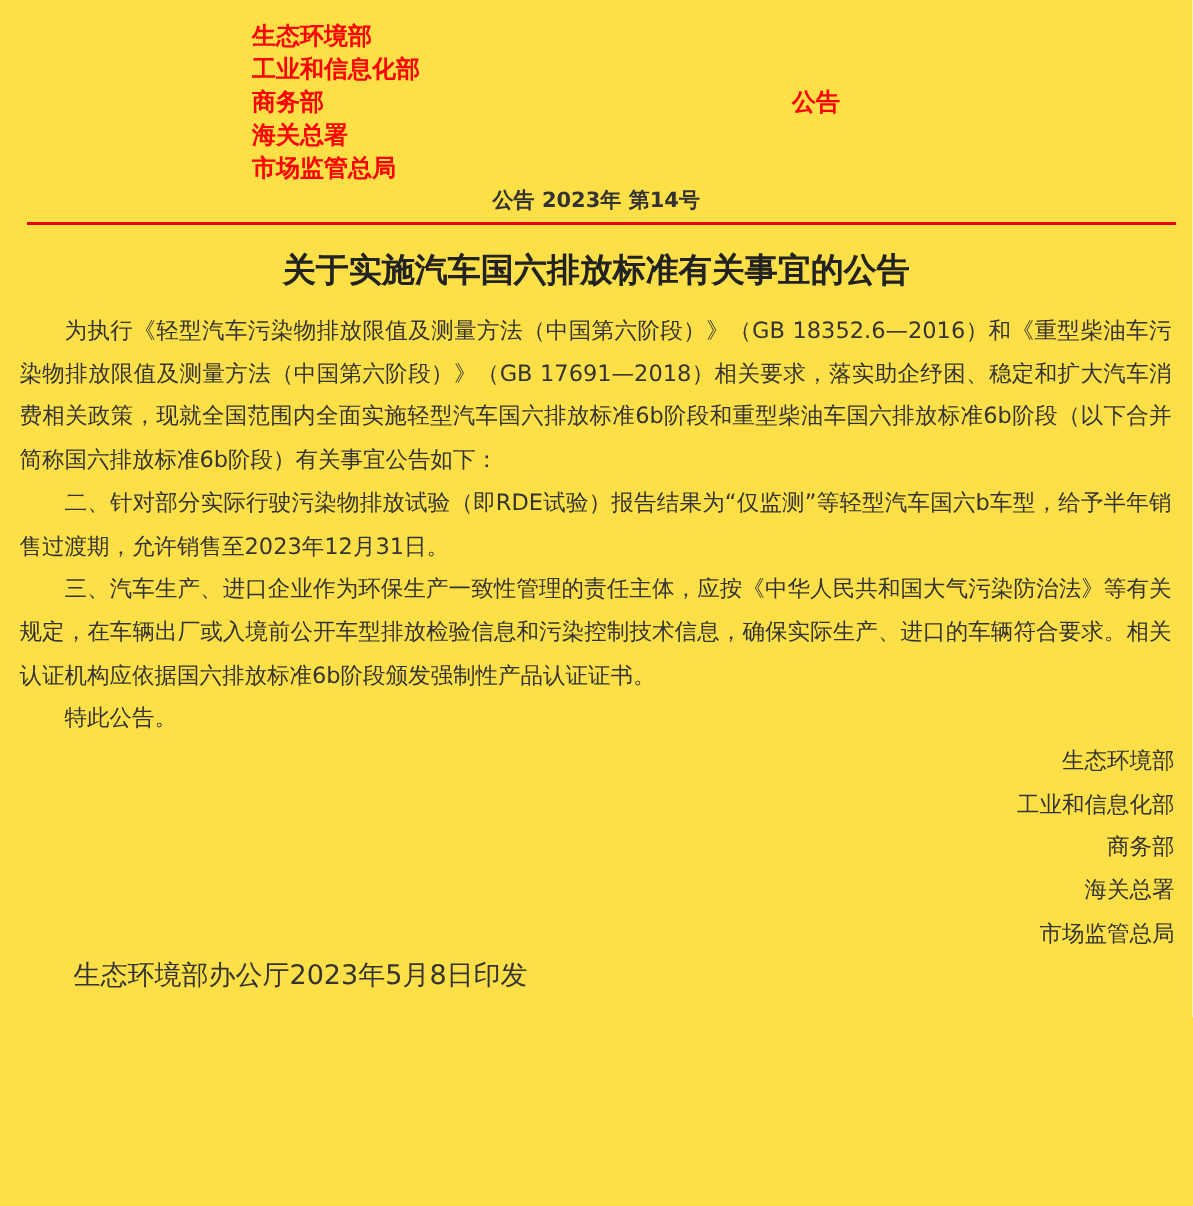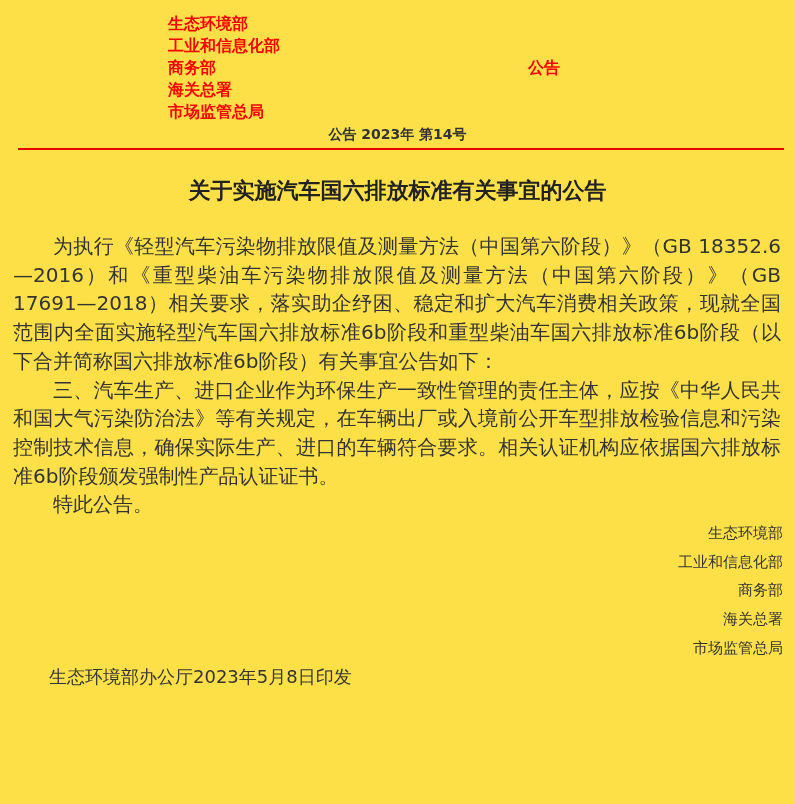--- a/index.html
+++ b/index.html
@@ -51,31 +51,31 @@
     font-weight: bold;
   }
   
   .red-rule {
     border: none;
     border-top: 2px solid #e60000;
     margin: 5px 11px 0 18px;
   }
   
   .doc-title {
-    margin: 26px 0 0 0;
+    margin: 16px 0 0 0;
     text-align: center;
     font-size: 22px;
     font-weight: bold;
     line-height: 30px;
     color: #222222;
   }
   
   .doc-body {
-    margin: 26px 14px 0 13px;
-    font-size: 20px;
+    margin: 10px 14px 0 13px;
+    font-size: 15px;
     line-height: 28.7px;
     text-align: justify;
   }
   .doc-body p {
     margin: 0;
     text-indent: 2em;
   }
   
   .signature-block {
     margin: 0 12px 0 0;
@@ -108,20 +108,21 @@
   </div>
 
   <div class="doc-number">公告 2023年 第14号</div>
 
   <hr class="red-rule">
 
   <h1 class="doc-title">关于实施汽车国六排放标准有关事宜的公告</h1>
 
   <div class="doc-body">
     <p>为执行《轻型汽车污染物排放限值及测量方法（中国第六阶段）》（GB 18352.6—2016）和《重型柴油车污染物排放限值及测量方法（中国第六阶段）》（GB 17691—2018）相关要求，落实助企纾困、稳定和扩大汽车消费相关政策，现就全国范围内全面实施轻型汽车国六排放标准6b阶段和重型柴油车国六排放标准6b阶段（以下合并简称国六排放标准6b阶段）有关事宜公告如下：</p>
+    <p>二、针对部分实际行驶污染物排放试验（即RDE试验）报告结果为“仅监测”等轻型汽车国六b车型，给予半年销售过渡期，允许销售至2023年12月31日。</p>
     <p>三、汽车生产、进口企业作为环保生产一致性管理的责任主体，应按《中华人民共和国大气污染防治法》等有关规定，在车辆出厂或入境前公开车型排放检验信息和污染控制技术信息，确保实际生产、进口的车辆符合要求。相关认证机构应依据国六排放标准6b阶段颁发强制性产品认证证书。</p>
     <p>特此公告。</p>
   </div>
 
   <div class="signature-block">
     <div>生态环境部</div>
     <div>工业和信息化部</div>
     <div>商务部</div>
     <div>海关总署</div>
     <div>市场监管总局</div>

